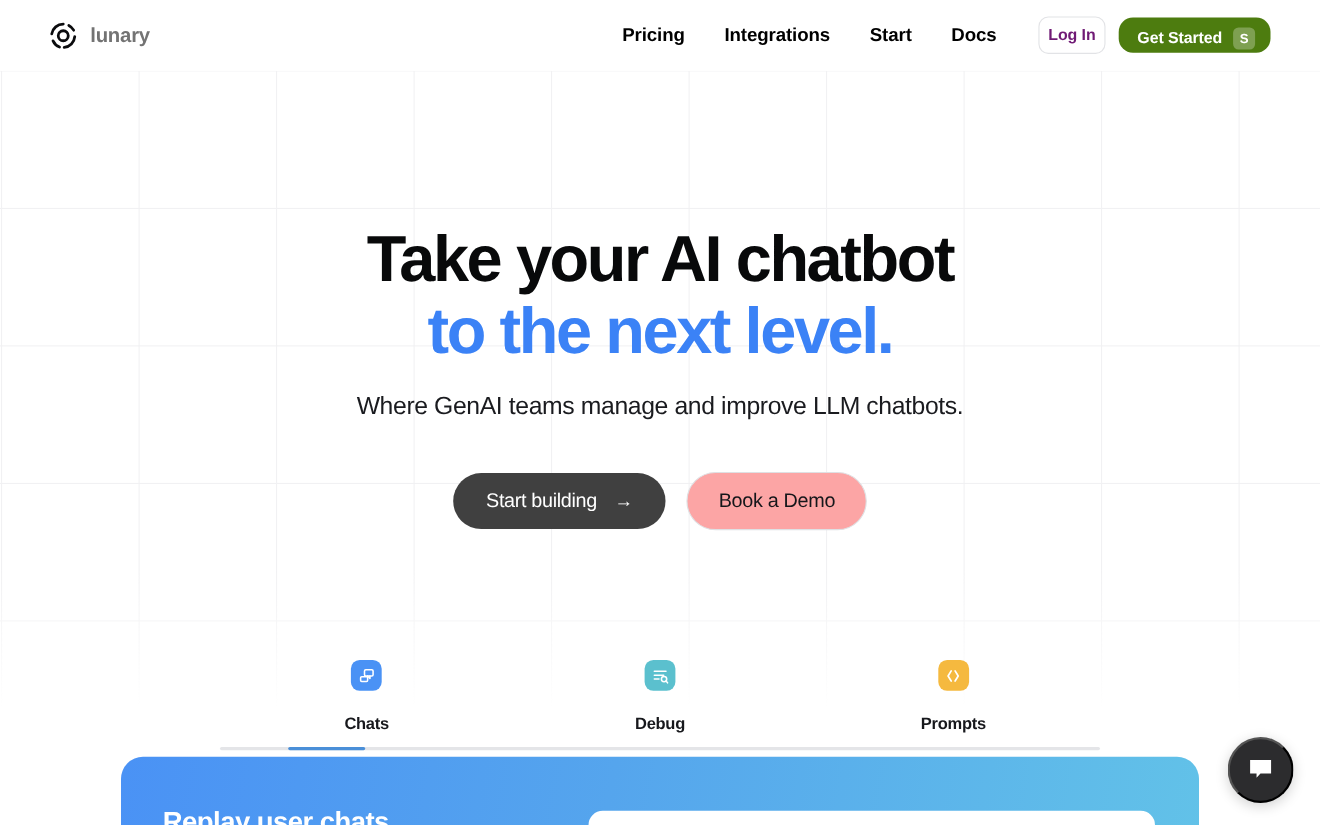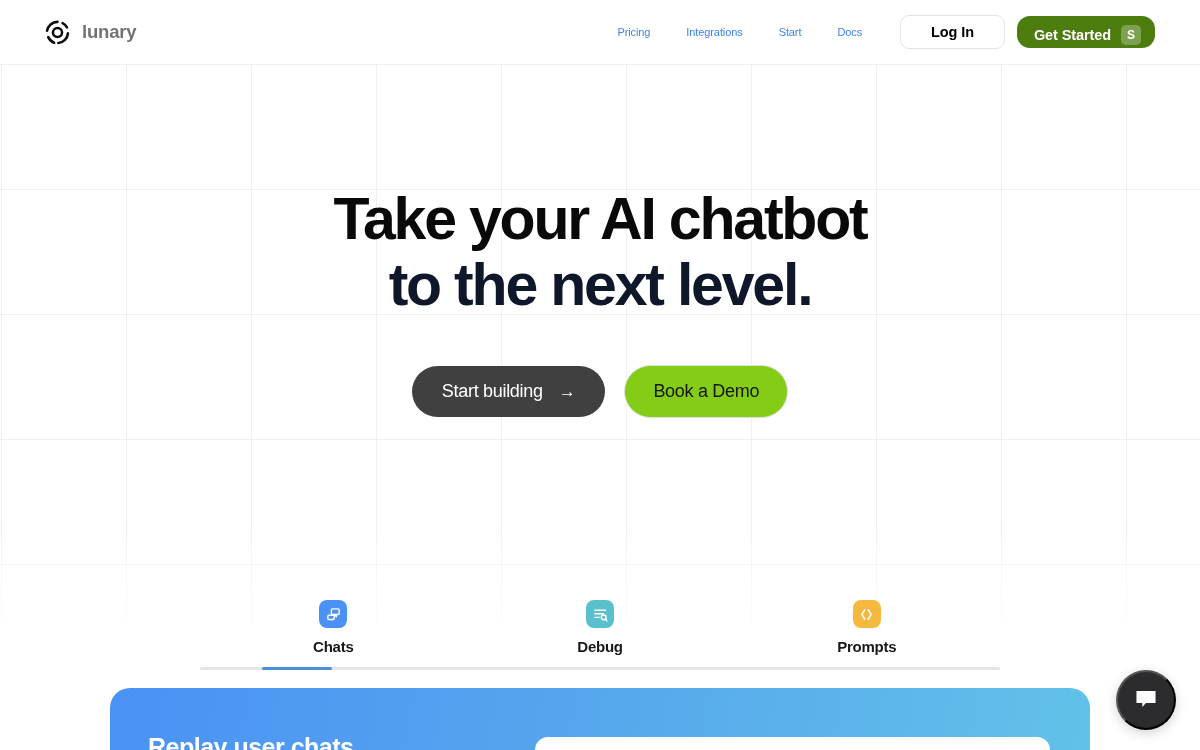--- a/index.html
+++ b/index.html
@@ -47,38 +47,38 @@
     letter-spacing: -0.2px;
   }
   .nav {
     margin-left: auto;
     margin-right: 45px;
     display: flex;
     align-items: center;
     gap: 0px;
   }
   .nav-link {
-    font-size: 11px;
-    font-weight: 400;
-    color: #3b82f6;
+    font-size: 17px;
+    font-weight: 700;
+    color: #000000;
     text-decoration: none;
     padding: 8px 18px;
     letter-spacing: -0.1px;
     cursor: pointer;
     white-space: nowrap;
   }
   .btn-login {
     margin-left: 20px;
     font-size: 14.5px;
     font-weight: 600;
-    color: #000000;
+    color: #701a75;
     background: #ffffff;
     border: 1px solid #e2e3e6;
     border-radius: 9px;
-    padding: 8px 30px;
+    padding: 8px 8px;
     cursor: pointer;
     font-family: inherit;
     letter-spacing: -0.1px;
     white-space: nowrap;
   }
   .btn-getstarted {
     margin-left: 12px;
     display: flex;
     align-items: center;
     gap: 10px;
@@ -124,34 +124,34 @@
     background-image:
       linear-gradient(to right, #f0f0f2 1px, transparent 1px),
       linear-gradient(to bottom, #f0f0f2 1px, transparent 1px);
     background-size: 125px 125px;
     background-position: 1px 0px;
     -webkit-mask-image: linear-gradient(to bottom, rgba(0,0,0,1) 0%, rgba(0,0,0,1) 78%, rgba(0,0,0,0) 100%);
     mask-image: linear-gradient(to bottom, rgba(0,0,0,1) 0%, rgba(0,0,0,1) 78%, rgba(0,0,0,0) 100%);
   }
   .hero-content {
     position: absolute;
-    top: 0; left: 0;
+    top: 16px; left: 0;
     width: 1200px;
     text-align: center;
     z-index: 5;
   }
   .headline {
     margin-top: 122px;
     font-size: 59px;
     line-height: 1.12;
     font-weight: 800;
     letter-spacing: -2.2px;
     color: #08090a;
   }
-  .headline .accent { color: #0f172a; display: block; }
+  .headline .accent { color: #3b82f6; display: block; }
   .subhead {
     margin-top: 22px;
     font-size: 22.5px;
     font-weight: 400;
     color: #1a1b1f;
     letter-spacing: -0.35px;
   }
   .cta-row {
     margin-top: 47px;
     display: flex;
@@ -172,21 +172,21 @@
     font-weight: 500;
     font-family: inherit;
     letter-spacing: -0.3px;
     cursor: pointer;
   }
   .btn-primary .arrow { font-size: 17px; line-height: 1; }
   .btn-secondary {
     display: inline-flex;
     align-items: center;
     justify-content: center;
-    background: #84cc16;
+    background: #fca5a5;
     color: #15161a;
     border: 1px solid #dfe0e3;
     border-radius: 28px;
     padding: 15px 28px;
     font-size: 18px;
     font-weight: 400;
     font-family: inherit;
     letter-spacing: -0.3px;
     cursor: pointer;
   }
@@ -202,21 +202,21 @@
   .tabs {
     display: flex;
     align-items: flex-end;
     justify-content: space-between;
   }
   .tab {
     flex: 1 1 0;
     display: flex;
     flex-direction: column;
     align-items: center;
-    gap: 10px;
+    gap: 22px;
     cursor: pointer;
     background: none;
     border: none;
     font-family: inherit;
     padding: 0;
   }
   .tab-icon {
     width: 28px; height: 28px;
     border-radius: 8px;
     display: flex;
@@ -328,20 +328,21 @@
   </header>
 
   <section class="hero">
     <div class="grid-bg"></div>
 
     <div class="hero-content">
       <h1 class="headline">
         <span>Take your AI chatbot</span>
         <span class="accent">to the next level.</span>
       </h1>
+      <p class="subhead">Where GenAI teams manage and improve LLM chatbots.</p>
 
       <div class="cta-row">
         <button class="btn-primary">
           <span>Start building</span>
           <span class="arrow">→</span>
         </button>
         <button class="btn-secondary">Book a Demo</button>
       </div>
     </div>
 

